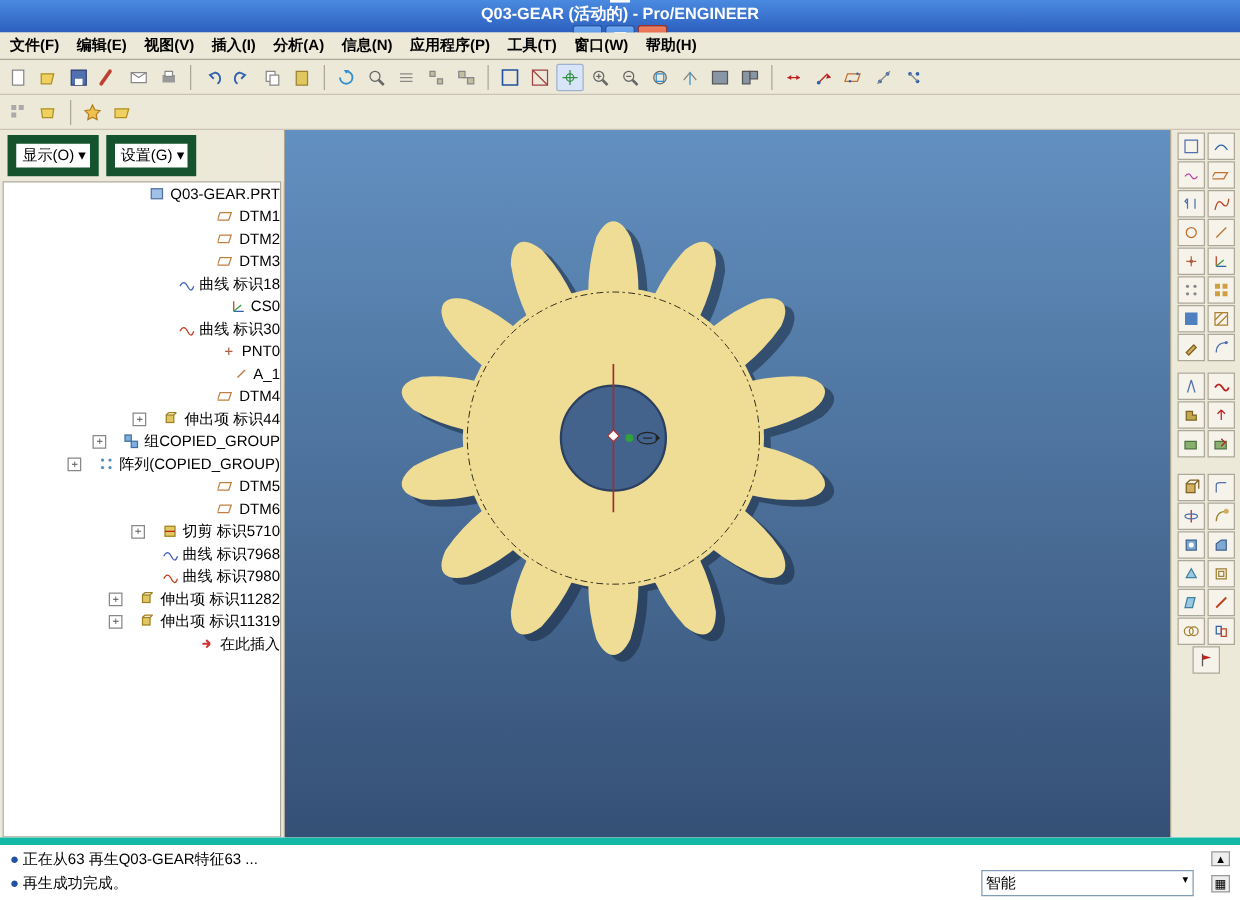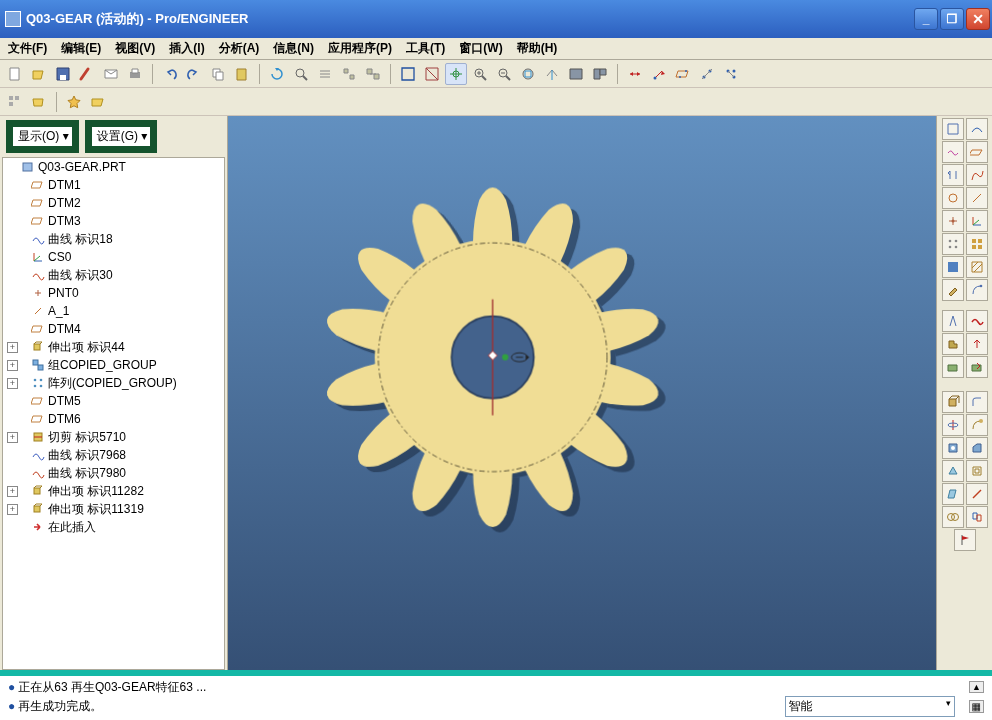--- a/index.html
+++ b/index.html
@@ -1,35 +1,35 @@
 <!DOCTYPE html>
 <html><head>
 <meta charset="utf-8">
 <style>
 * { margin: 0; padding: 0; box-sizing: border-box; }
 body { font-family: "宋体", SimSun, Arial, sans-serif; font-size: 12px; background: #ece9d8; overflow: hidden; }
 .window { width: 992px; height: 720px; background: #ece9d8; display: flex; flex-direction: column; }
-.titlebar { height: 38px; background: linear-gradient(#4a8ae0, #2c5fbf); display: flex; align-items: center; color: #fff; font-weight: bold; font-size: 13px; }
+.titlebar { height: 26px; background: linear-gradient(#4a8ae0, #2c5fbf); display: flex; align-items: center; color: #fff; font-weight: bold; font-size: 13px; flex-direction: column; }
 .titlebar .app-icon { width: 16px; height: 16px; margin: 0 5px; background: #7fa8e0; border: 1px solid #fff; }
 .titlebar .title-text { flex: 1; }
 .win-controls { display: flex; margin-right: 2px; }
 .win-btn { width: 24px; height: 22px; background: linear-gradient(#6fa8f0, #3c74d0); border: 1px solid #2a55a0; margin-left: 2px; border-radius: 3px; display: flex; align-items: center; justify-content: center; color: #fff; font-size: 12px; cursor: pointer; }
 .win-btn.close { background: linear-gradient(#f08060, #d04530); border-color: #a03020; font-size: 14px; font-weight: bold; }
 .menubar { height: 22px; background: #ece9d8; display: flex; align-items: center; border-bottom: 1px solid #aca899; padding-left: 4px; gap: 6px; font-weight: bold; }
 .menu-item { padding: 2px 4px; cursor: pointer; }
 .toolbar-row { height: 28px; background: #ece9d8; display: flex; align-items: center; border-bottom: 1px solid #ccc3b8; padding-left: 4px; gap: 2px; }
 .tool-btn { width: 22px; height: 22px; border: 1px solid transparent; background: transparent; display: flex; align-items: center; justify-content: center; cursor: pointer; border-radius: 2px; }
 .tool-btn.active { border: 1px solid #a0b0d0; background: #d8e4f8; }
 .tool-sep { width: 1px; height: 20px; background: #aca899; margin: 0 4px; }
 .main-area { flex: 1; display: flex; overflow: hidden; }
 .left-panel { width: 228px; background: #ece9d8; border-right: 1px solid #aca899; display: flex; flex-direction: column; }
 .panel-drop-row { padding: 4px 6px; display: flex; gap: 6px; background: #ece9d8; }
 .combo { border: 7px solid #14532d; background: #fff; padding: 1px 3px 1px 5px; font-size: 12px; display: flex; align-items: flex-start; cursor: pointer; }
 .tree-wrap { flex: 1; overflow: auto; background: #fff; border: 1px solid #aca899; margin: 0 2px; }
-.tree-item { height: 18px; display: flex; align-items: center; padding-left: 4px; cursor: pointer; }
+.tree-item { height: 18px; display: flex; align-items: center; padding-left: 4px; cursor: pointer; justify-content: flex-end; }
 .tree-expand { width: 11px; height: 11px; border: 1px solid #888; background: #fff; margin-right: 3px; font-size: 9px; line-height: 9px; text-align: center; color: #555; }
 .tree-spacer { width: 14px; }
 .tree-icon { width: 14px; height: 14px; margin: 0 3px 0 0; display: flex; align-items: center; justify-content: center; font-size: 10px; }
 .tree-label { font-size: 12px; white-space: nowrap; }
 .right-tools { width: 56px; background: #ece9d8; display: flex; flex-direction: column; border-left: 1px solid #aca899; padding-top: 2px; }
 .rt-row { display: flex; gap: 2px; justify-content: center; margin-bottom: 1px; }
 .rt-btn { width: 22px; height: 22px; border: 1px solid #aca899; background: #f5f3ea; display: flex; align-items: center; justify-content: center; font-size: 11px; cursor: pointer; }
 .canvas-area { flex: 1; background: linear-gradient(#6290c0, #355075); position: relative; overflow: hidden; }
 .status-area { background: #fff; padding: 3px 8px; border-top: 6px solid #14b8a6; font-size: 12px; min-height: 44px; display: flex; }
 .status-msgs { flex: 1; }

